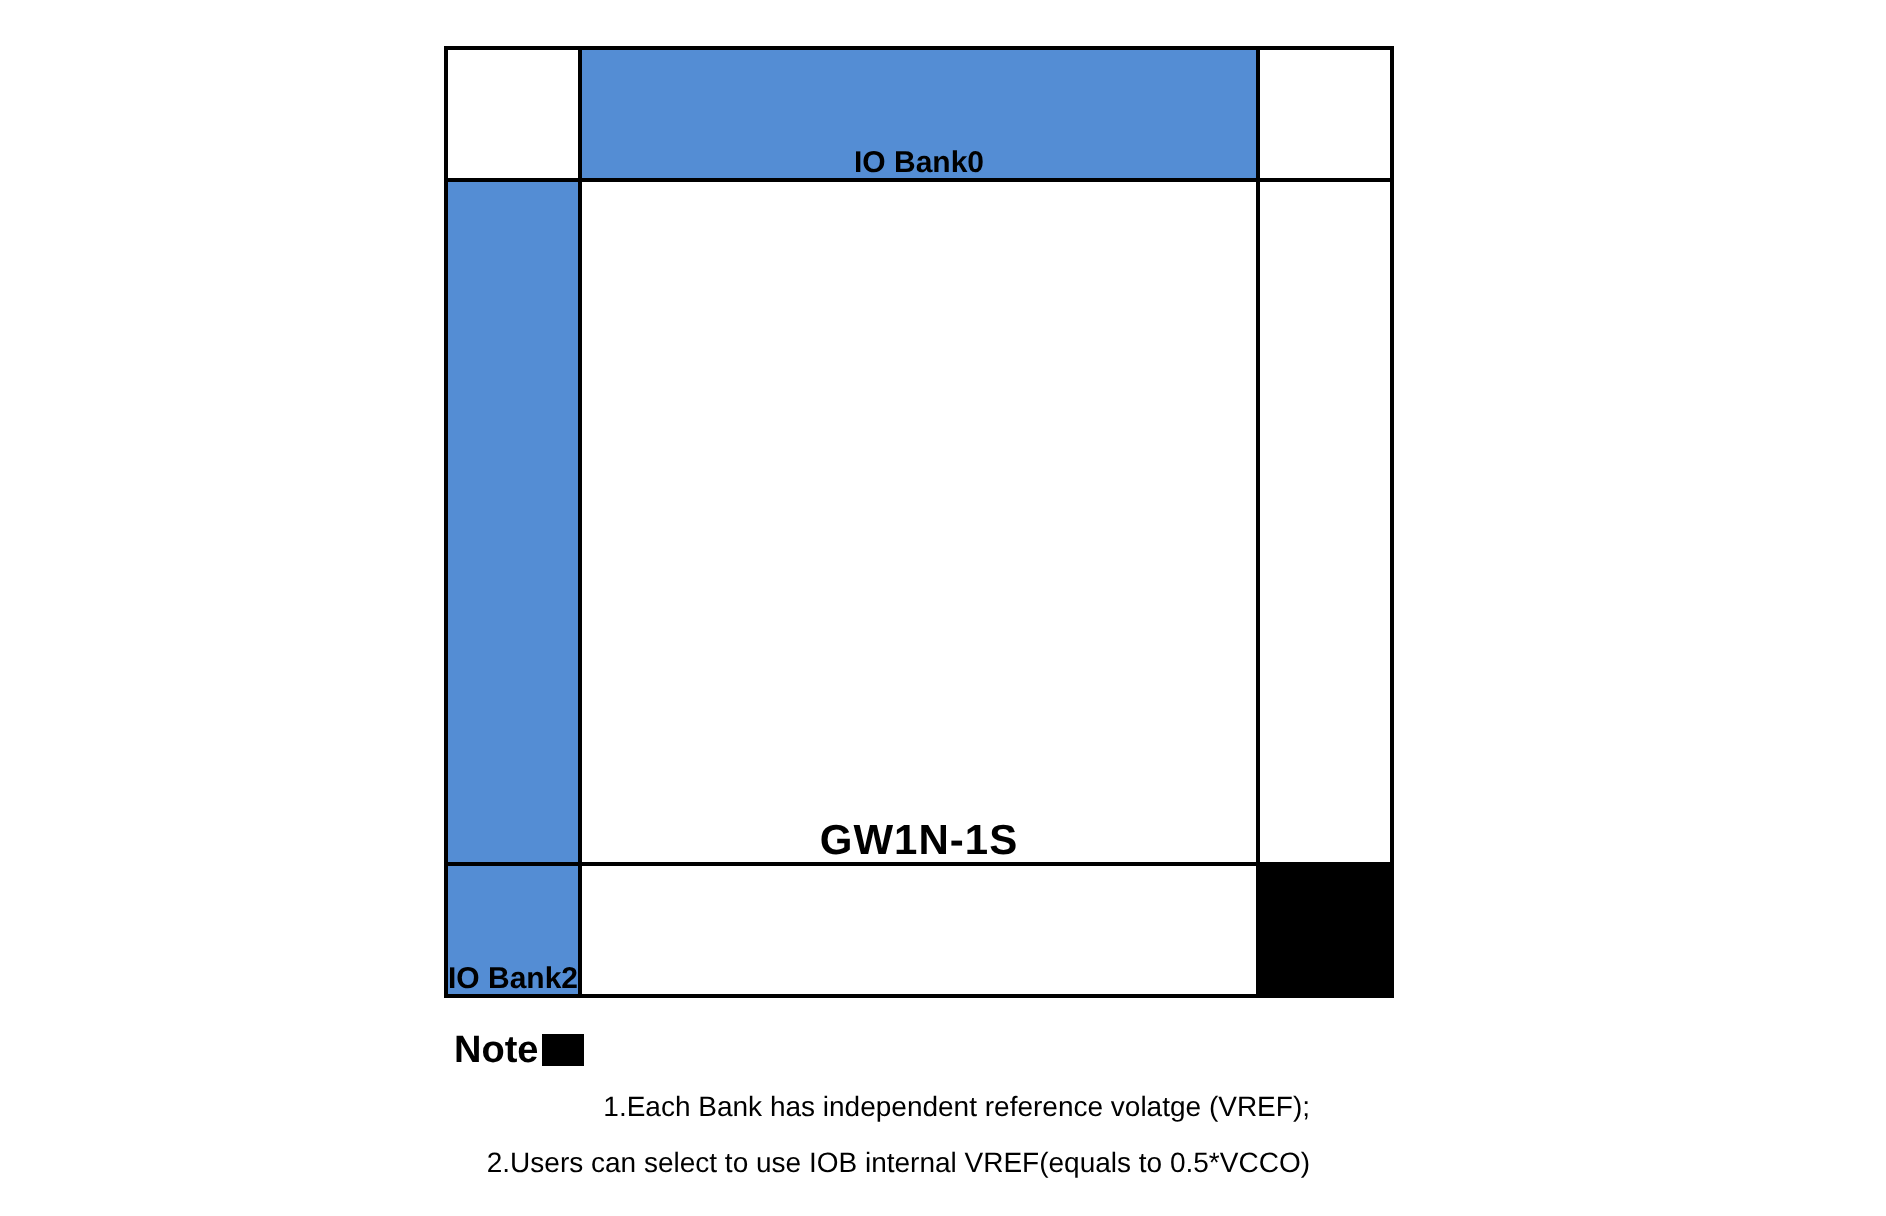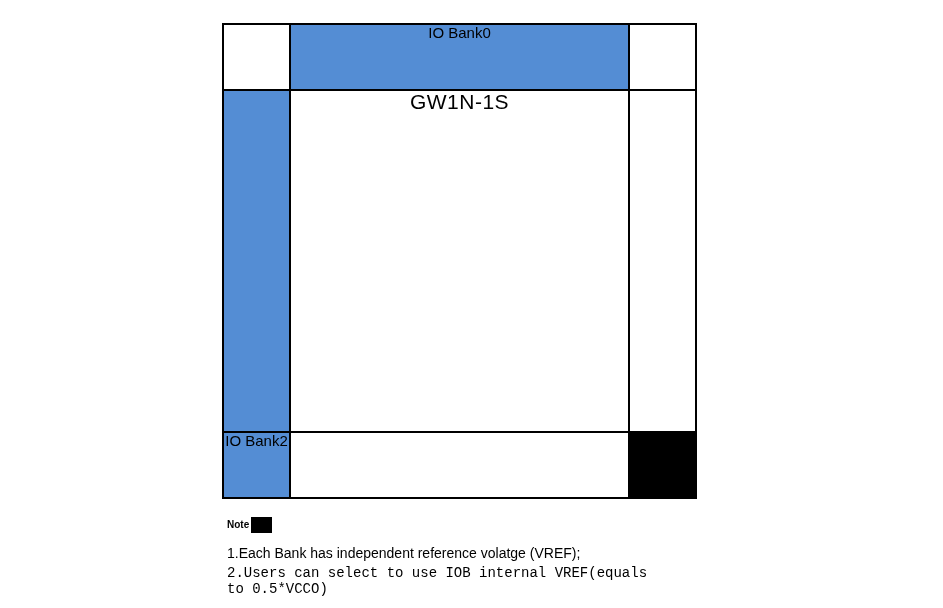--- a/index.html
+++ b/index.html
@@ -24,23 +24,24 @@
     background: var(--line-color, #000000);
     display: grid;
     grid-template-columns: 65px 1fr 65px;
     grid-template-rows: 64px 1fr 64px;
     gap: 2px;
     padding: 2px;
   }
   .cell {
     background: #ffffff;
     display: flex;
-    align-items: flex-start;
+    align-items: flex-end;
     justify-content: center;
     overflow: visible;
+    font-weight: bold;
   }
   .cell.bank { background: var(--bank-fill, #548DD4); }
   .bank-label {
     font-size: 15px;
     line-height: 1;
     white-space: nowrap;
   }
   .chip-label {
     font-size: 21px;
     line-height: 1;
@@ -55,36 +56,37 @@
     width: 440px;
     font-size: 14px;
   }
   .note-head {
     display: flex;
     align-items: center;
     height: 18px;
   }
   .note-heading {
     font-weight: bold;
-    font-size: 10px;
+    font-size: 19px;
     line-height: 1;
   }
   .black-box {
     display: inline-block;
     width: 21px;
     height: 16px;
     background: #000000;
     margin-left: 2px;
   }
   .note-item {
-    margin: 0;
+    margin: 12px;
     line-height: 16px;
+    text-align: right;
   }
   .note1 { margin-top: 11px; }
-  .note2 { margin-top: 4px; font-family: Liberation Mono, monospace; }
+  .note2 { margin-top: 4px; }
   .note-line { display: block; }
   .note-line.cont { padding-left: 10px; }
 </style>
 </head>
 <body>
 
 <div class="canvas">
 
   <div class="figure">
 

